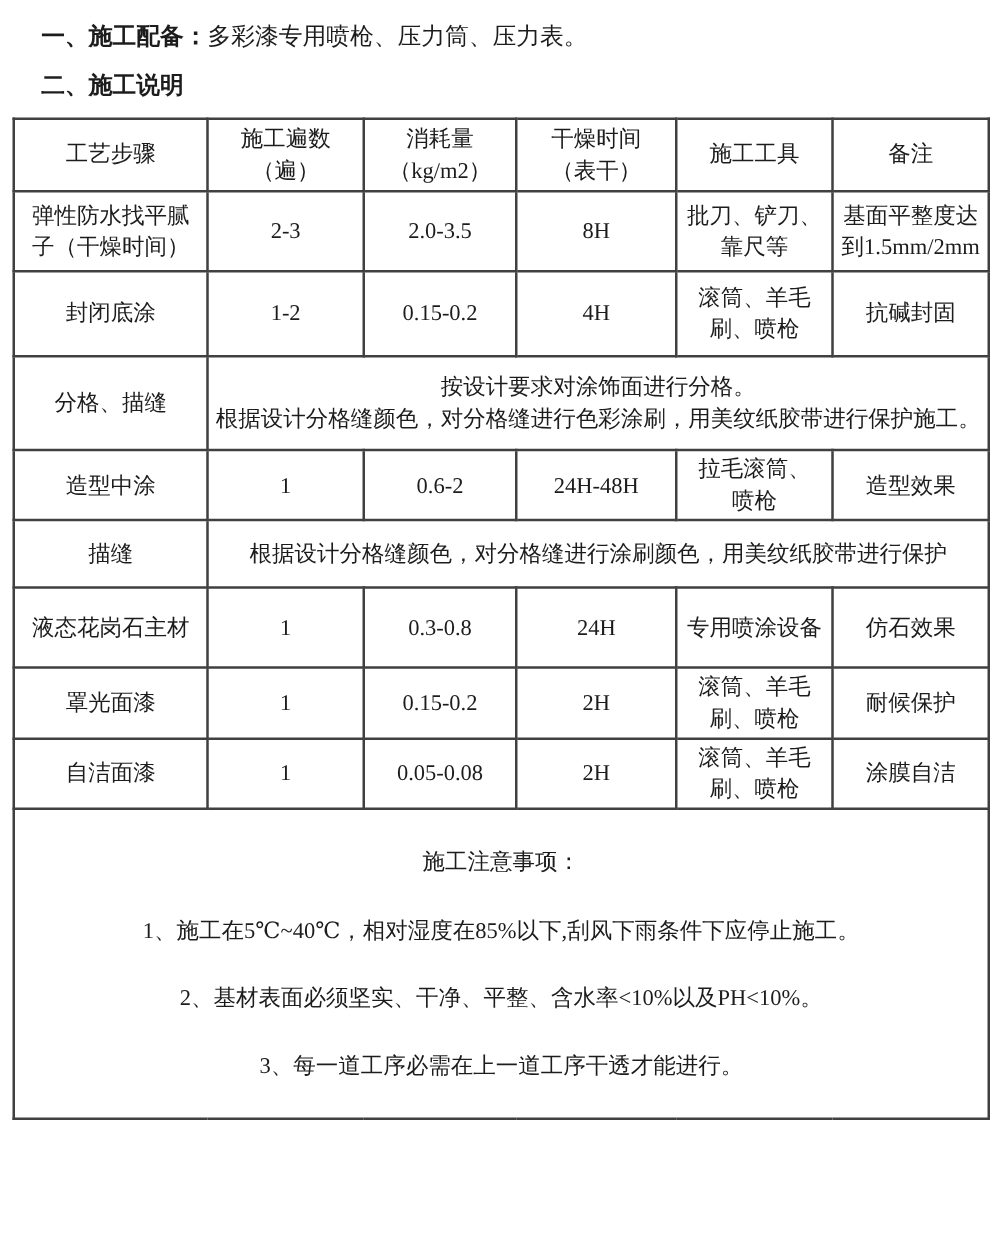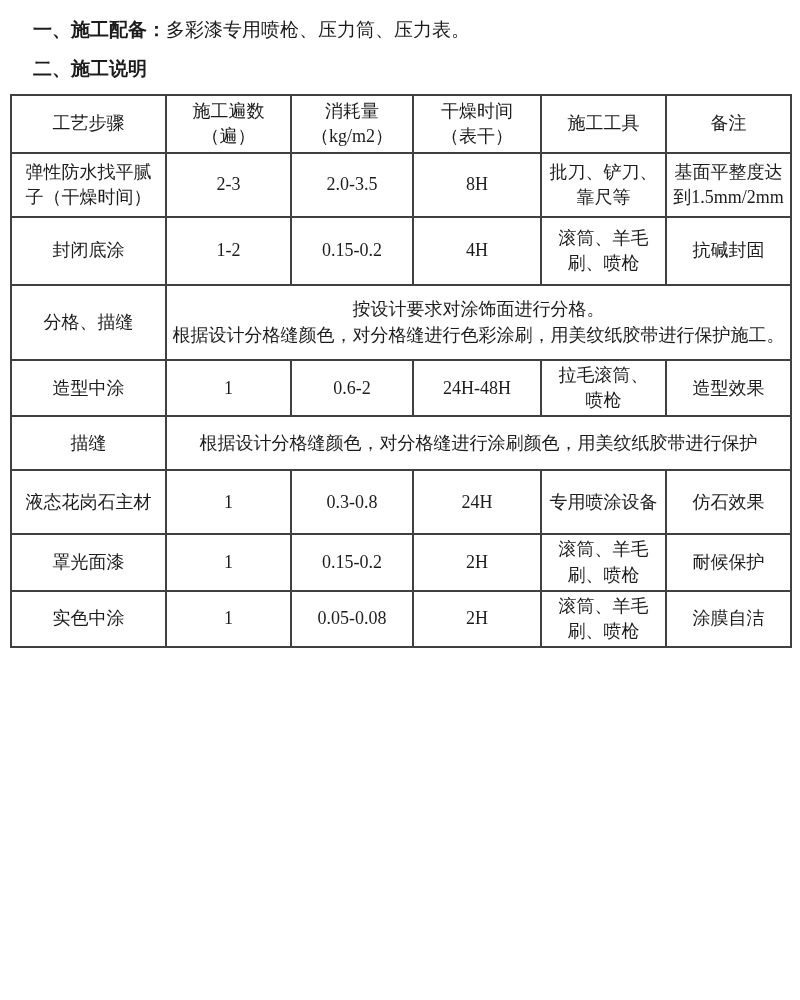--- a/index.html
+++ b/index.html
@@ -130,25 +130,33 @@
         <td>罩光面漆</td>
         <td>1</td>
         <td>0.15-0.2</td>
         <td>2H</td>
         <td class="tl">滚筒、羊毛
 刷、喷枪</td>
         <td>耐候保护</td>
       </tr>
 
       <tr style="height:54px">
-        <td>实色中涂</td>
+        <td>自洁面漆</td>
         <td>1</td>
         <td>0.05-0.08</td>
         <td>2H</td>
         <td class="tl">滚筒、羊毛
 刷、喷枪</td>
         <td>涂膜自洁</td>
       </tr>
 
+      <tr style="height:124px">
+        <td class="notes-cell" colspan="6">
+          <div class="note-line">施工注意事项：</div>
+          <div class="note-line">1、施工在5℃~40℃，相对湿度在85%以下,刮风下雨条件下应停止施工。</div>
+          <div class="note-line">2、基材表面必须坚实、干净、平整、含水率&lt;10%以及PH&lt;10%。</div>
+          <div class="note-line">3、每一道工序必需在上一道工序干透才能进行。</div>
+        </td>
+      </tr>
     </tbody>
   </table>
 
 </div>
 
 </body></html>

